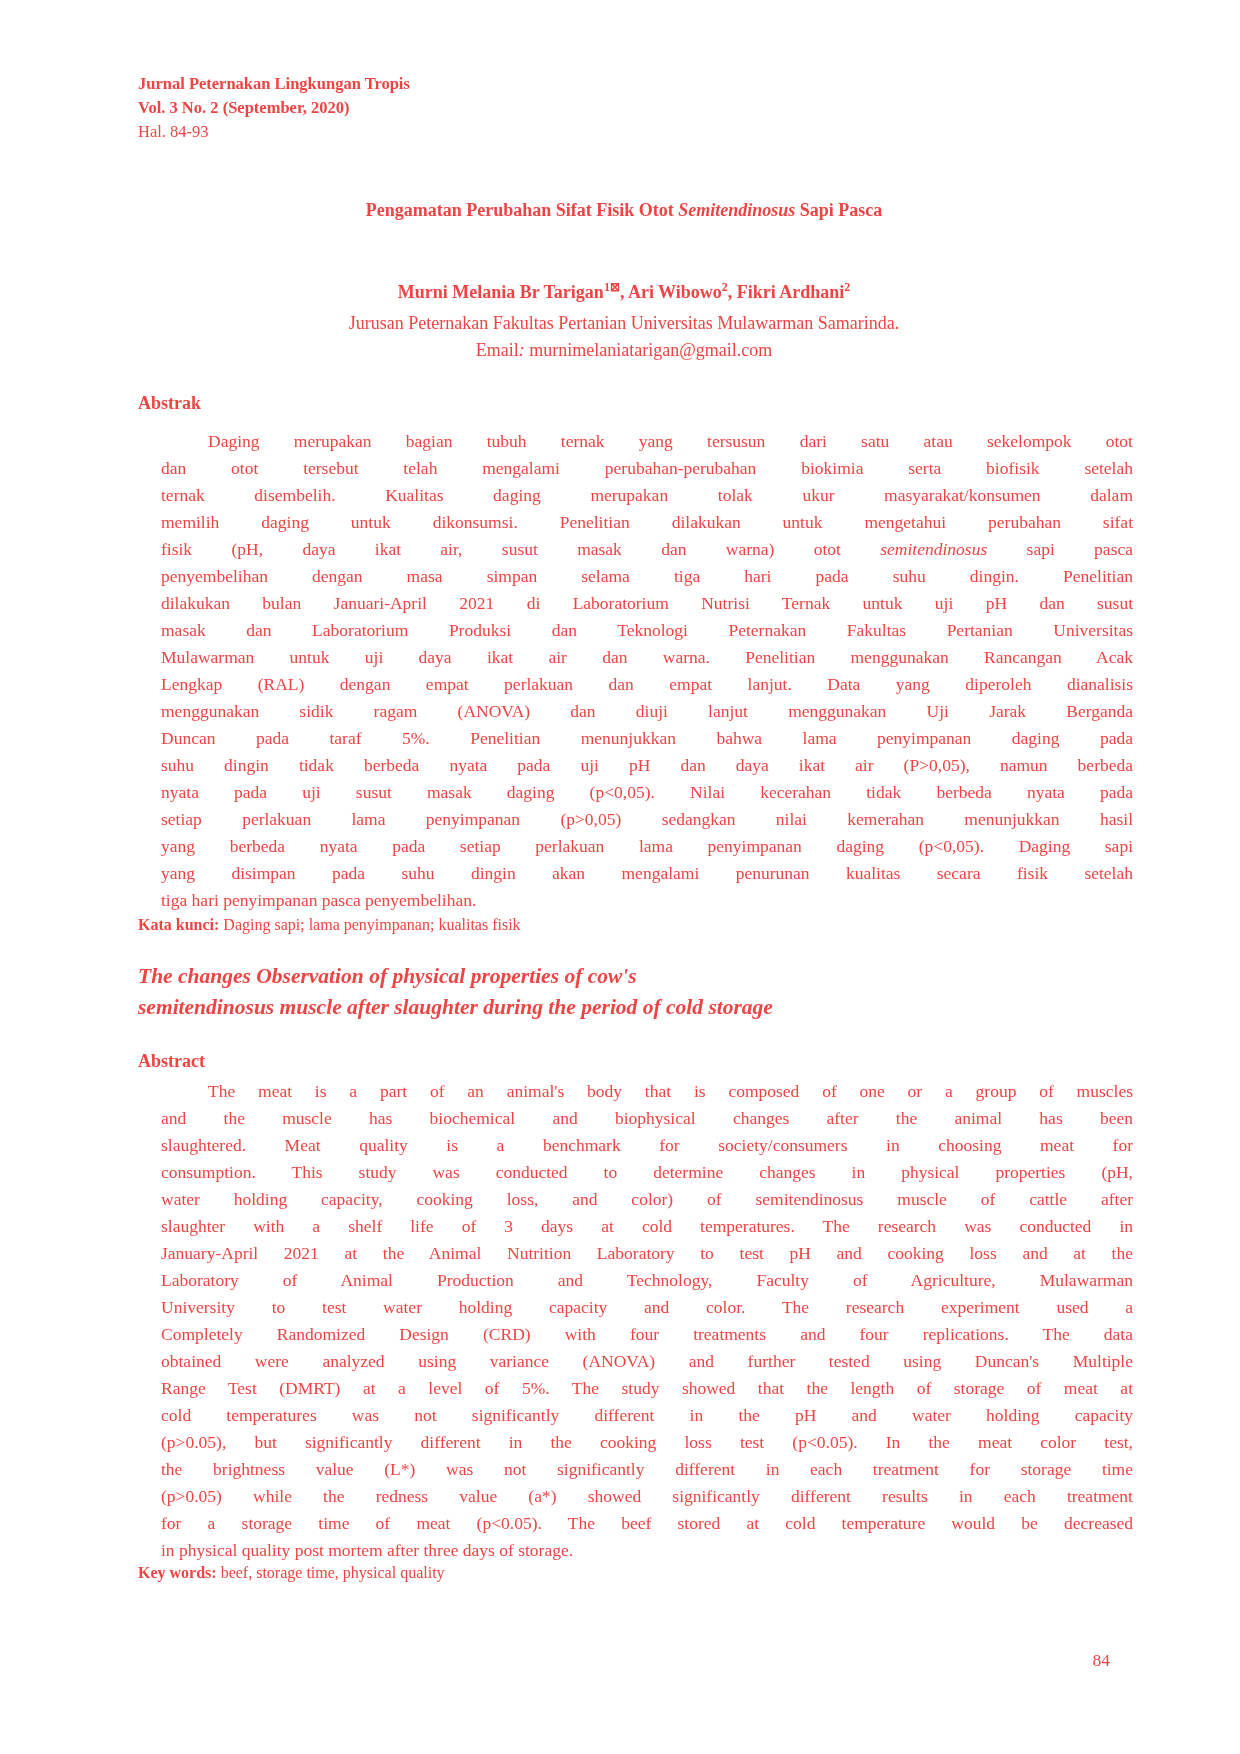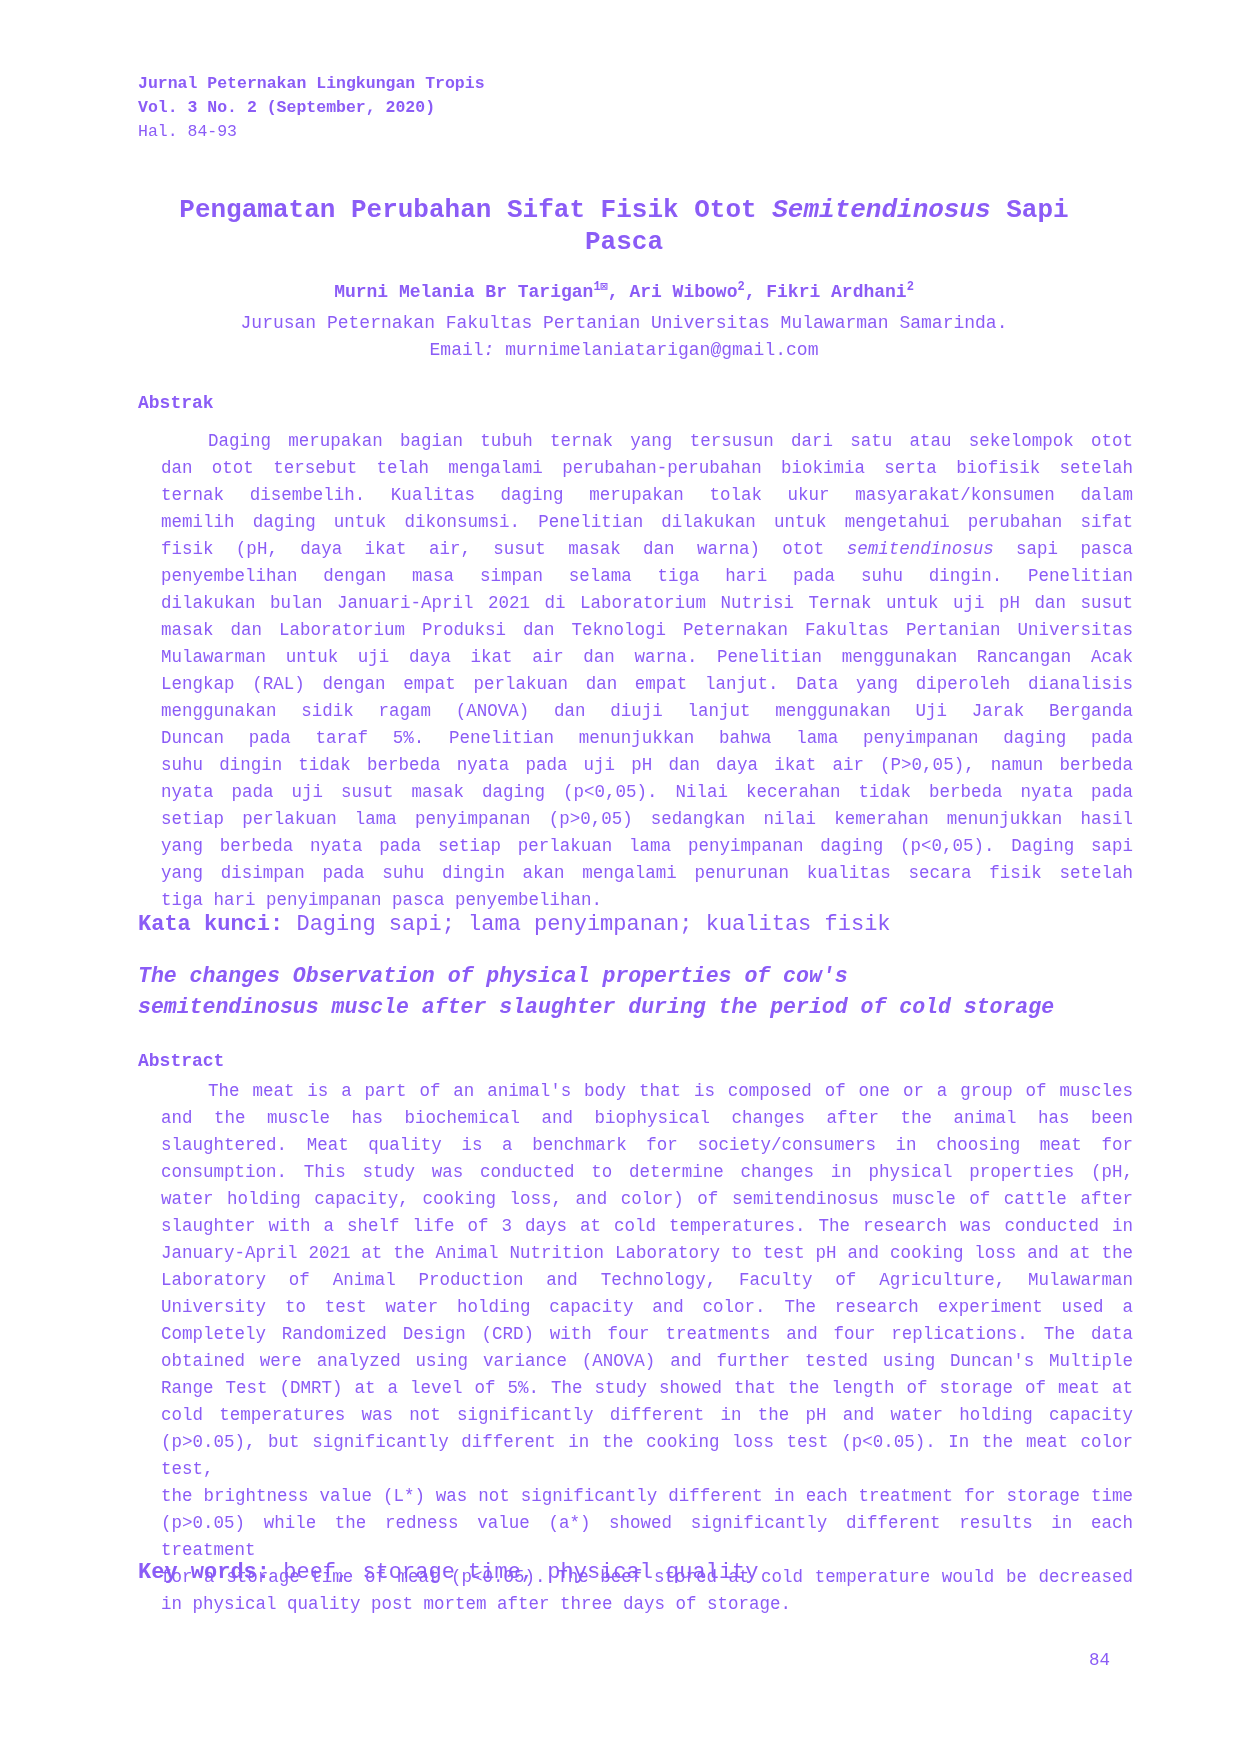--- a/index.html
+++ b/index.html
@@ -1,50 +1,50 @@
 <!DOCTYPE html>
 <html><head>
 <meta charset="utf-8">
 <style>
   * { margin:0; padding:0; }
   html,body { background:#ffffff; }
   .page {
     position:relative; width:1240px; height:1754px; margin:0 auto;
-    background:#ffffff; color:#8b5cf6;
-    font-family:Liberation Mono, monospace;
+    background:#ffffff; color:#ef4444;
+    font-family:Liberation Serif, serif;
     overflow:hidden;
   }
   .blk { position:absolute; left:138px; width:972px; }
   .bold { font-weight:bold; }
   .it { font-style:italic; }
 
   .header { top:72px; font-size:16.5px; line-height:24px; }
 
-  .title-id { top:194px; font-size:26px; font-weight:bold; text-align:center; line-height:32px; }
+  .title-id { top:194px; font-size:18px; font-weight:bold; text-align:center; line-height:32px; }
   .title-id i { font-style:italic; }
 
   .authors { top:282px; font-size:18px; font-weight:bold; text-align:center; line-height:21px; }
   .authors sup { font-size:12px; line-height:0; }
 
   .affiliation { top:313px; font-size:18px; text-align:center; line-height:21px; }
   .email { top:340px; font-size:18px; text-align:center; line-height:21px; }
 
   .abs-h { font-size:18px; font-weight:bold; text-align:left; line-height:21px; }
   #abstrak-h { top:393px; }
   #abstract-h { top:1051px; }
 
   .para { font-size:17.5px; line-height:27px;margin-left:23px; }
   #abstract-id { top:428px; }
   #abstract-en { top:1078px; }
 
   .tline { text-align:justify; text-align-last:justify; }
   .tline:first-child { padding-left:47px; }
   .tline:last-child { text-align-last:left; }
 
-  .kw { font-size:22px; line-height:27px; }
+  .kw { font-size:16px; line-height:27px; }
   #kw-id { top:911px; }
   #kw-en { top:1559px; }
 
   .title-en { top:961px; font-size:21.5px; font-weight:bold; font-style:italic; line-height:31px; }
 
   .pagenum { top:1650px; text-align:right; font-size:17.5px; }
 </style>
 </head>
 <body>
 

